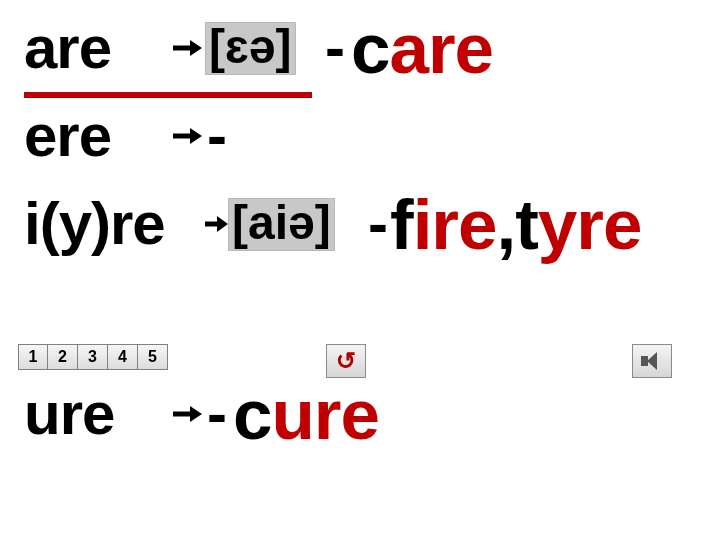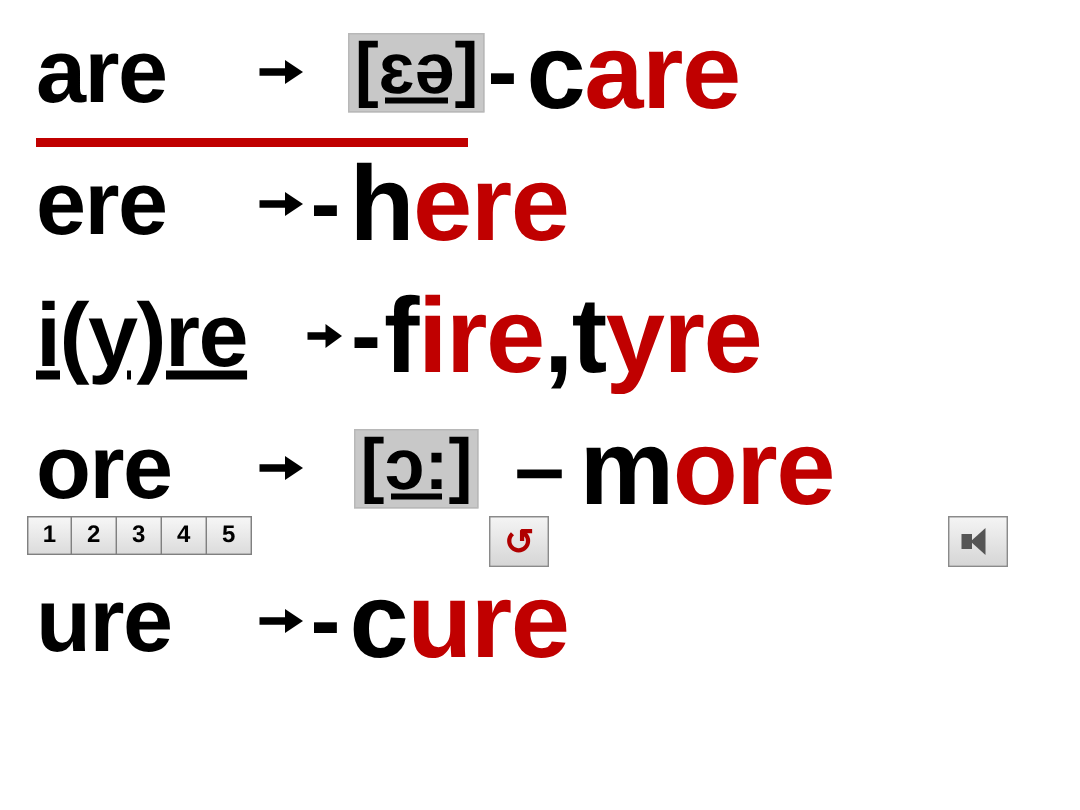--- a/index.html
+++ b/index.html
@@ -12,27 +12,27 @@
   .r2 { top:94px; }
   .r3 { top:182px; }
   .r4 { top:270px; }
   .r5 { top:372px; }
 
   
   .hr { position:absolute; left:24px; top:92px; width:288px; height:6px; background:#c00000; }
 
   .pattern { font-weight:900; font-size:60px; color:#000; letter-spacing:-1px; line-height:1; }
   .w-are,.w-ere,.w-ore,.w-ure { width:145px; }
-  .w-iyre { width:180px;text-decoration:underline; }
+  .w-iyre { width:180px; }
 
   .arrow-box { width:36px; display:flex; align-items:center; justify-content:center; }
   .arrow-svg { display:block; }
 
   .ipa { font-weight:900; font-size:48px; color:#000; line-height:1; background:#c8c8c8; padding:0 3px 3px 3px; border:1px solid #b8b8b8; display:inline-block; }
-  .ipa-slot { display:flex; align-items:center; justify-content:flex-end;text-decoration:underline; }
+  .ipa-slot { display:flex; align-items:center; justify-content:flex-start; }
   .is-are { width:118px; }
   .is-ere { width:106px; }
   .is-iyre { width:140px; }
   .is-ore { width:114px; }
   .is-ure { width:136px; }
   .nudge-left { margin-left:-6px; }
 
   .sep { font-weight:900; font-size:60px; color:#000; line-height:1; padding:0 6px 0 2px; }
   .sep-dash  { }
   .sep-en  { padding:0 10px 0 24px; }
@@ -81,55 +81,39 @@
 
   <div class="row r2">
     <span class="pattern w-ere">ere</span>
     <span class="arrow-box">
       <svg class="arrow-svg" width="30" height="18" viewBox="0 0 30 18">
           <line x1="1" y1="9" x2="20" y2="9" stroke="#000" stroke-width="5"></line>
           <polygon points="18,1 30,9 18,17" fill="#000"></polygon>
         </svg>
     </span>
     <span class="sep sep-dash">- </span>
-    <span class="example">
-      <span class="plain">h</span><span class="hl">ere</span>
-    </span>
   </div>
 
   <div class="row r3">
     <span class="pattern w-iyre">i(y)re</span>
     <span class="arrow-box nudge-left">
       <svg class="arrow-svg" width="24" height="18" viewBox="0 0 24 18">
           <line x1="1" y1="9" x2="15" y2="9" stroke="#000" stroke-width="5"></line>
           <polygon points="13,1 24,9 13,17" fill="#000"></polygon>
         </svg>
     </span>
+    <span class="ipa-slot is-iyre nudge-left">
+        <span class="ipa">[aiə]</span>
+      </span>
     <span class="sep sep-tight">-</span>
     <span class="example">
       <span class="plain">f</span><span class="hl">ire</span><span class="plain">,t</span><span class="hl">yre</span>
     </span>
   </div>
 
-  <div class="row r4">
-    <span class="pattern w-ore">ore</span>
-    <span class="arrow-box">
-      <svg class="arrow-svg" width="30" height="18" viewBox="0 0 30 18">
-          <line x1="1" y1="9" x2="20" y2="9" stroke="#000" stroke-width="5"></line>
-          <polygon points="18,1 30,9 18,17" fill="#000"></polygon>
-        </svg>
-    </span>
-    <span class="ipa-slot is-ore">
-        <span class="ipa">[ɔ:]</span>
-      </span>
-    <span class="sep sep-en">– </span>
-    <span class="example">
-      <span class="plain">m</span><span class="hl">ore</span>
-    </span>
-  </div>
 
   <div class="row r5">
     <span class="pattern w-ure">ure</span>
     <span class="arrow-box">
       <svg class="arrow-svg" width="30" height="18" viewBox="0 0 30 18">
           <line x1="1" y1="9" x2="20" y2="9" stroke="#000" stroke-width="5"></line>
           <polygon points="18,1 30,9 18,17" fill="#000"></polygon>
         </svg>
     </span>
     <span class="sep sep-dash">- </span>

